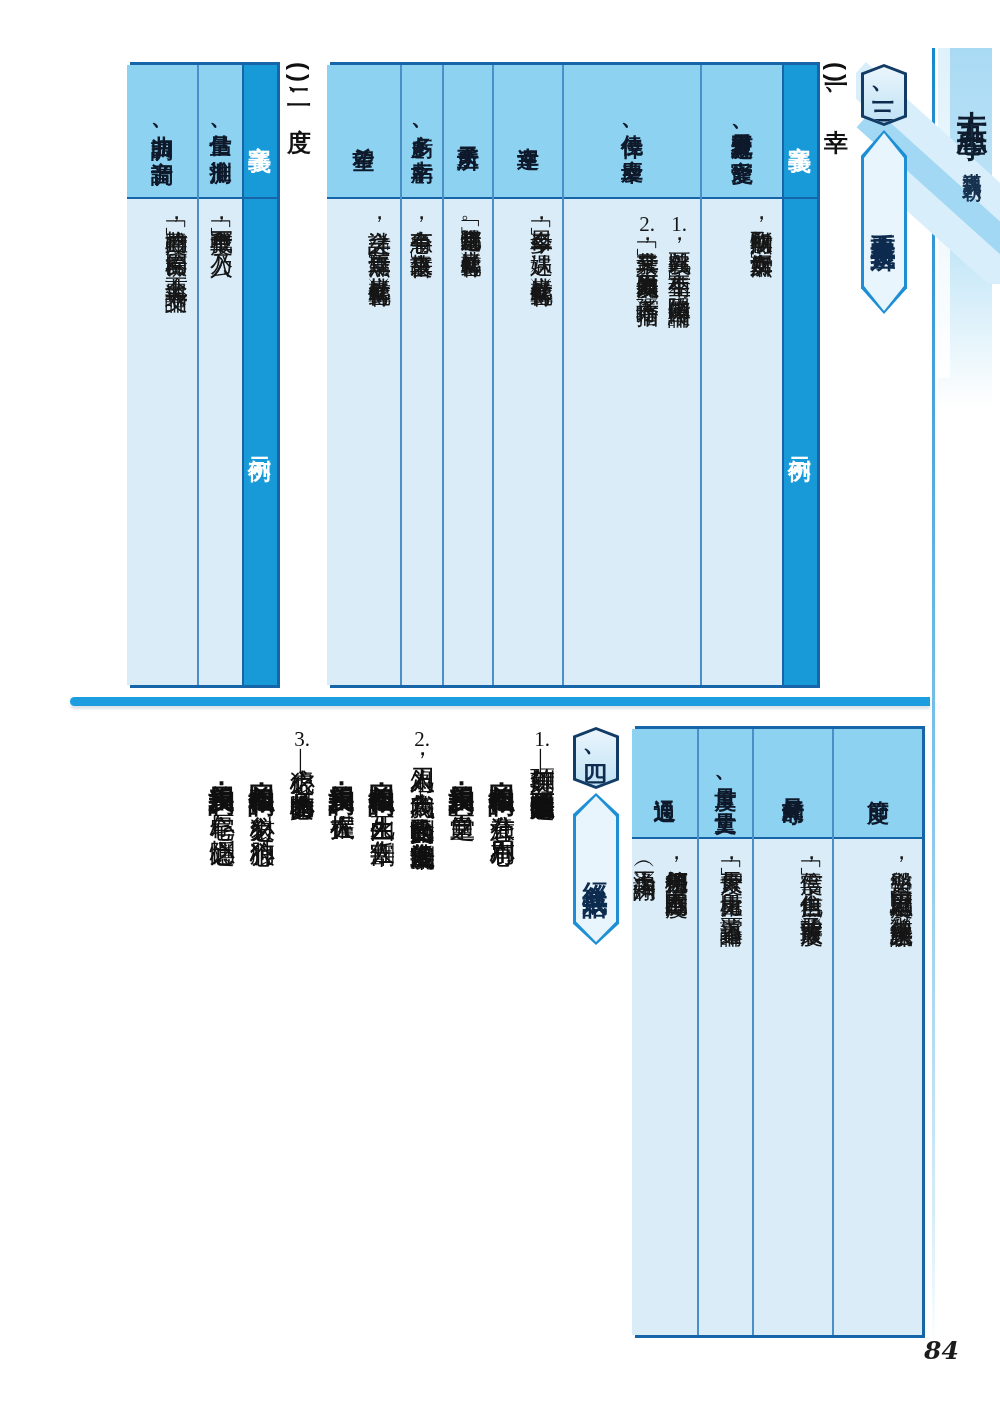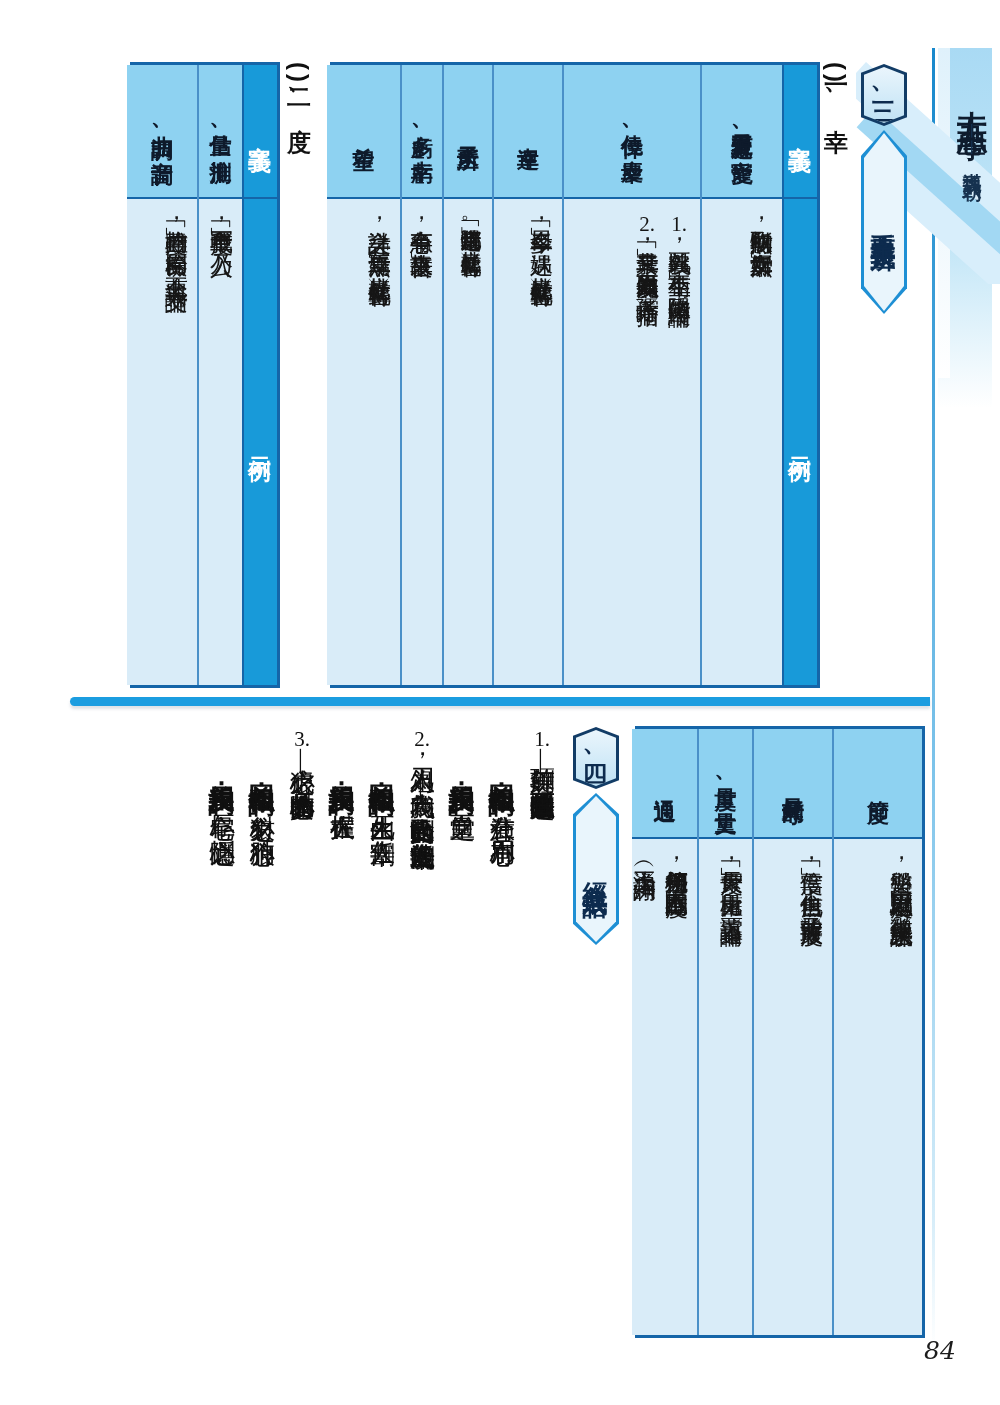--- a/index.html
+++ b/index.html
@@ -76,21 +76,21 @@
         border-radius:6px 0 0 6px;box-shadow:0 3px 3px rgba(120,140,160,.25);}
 
   
   .idioms{position:absolute;left:62px;top:728px;width:500px;height:620px;
         writing-mode:vertical-rl;font-size:25px;line-height:39px;color:#101010;}
   .idioms p{margin:0;padding:0;}
   .idioms .sub{padding-top:36px;}
   .lbl{font-family:"Liberation Sans",sans-serif;font-weight:700;font-size:26px;letter-spacing:1px;}
 
   .page-num{position:absolute;left:924px;top:1336px;font-family:"DejaVu Serif",serif;
-        font-style:italic;font-weight:400;font-size:25px;color:#1c1c1c;}
+        font-style:italic;font-weight:700;font-size:25px;color:#1c1c1c;}
 </style>
 </head>
 <body>
 
 <div class="page">
 
   <div class="rule"></div>
   <div class="band"></div>
   <div class="band-lite"></div>
   <div class="stripebox">

